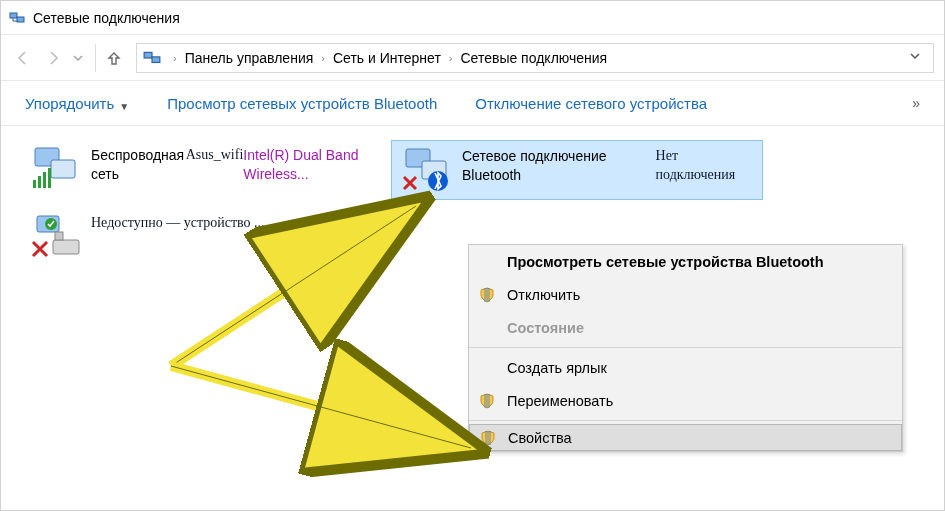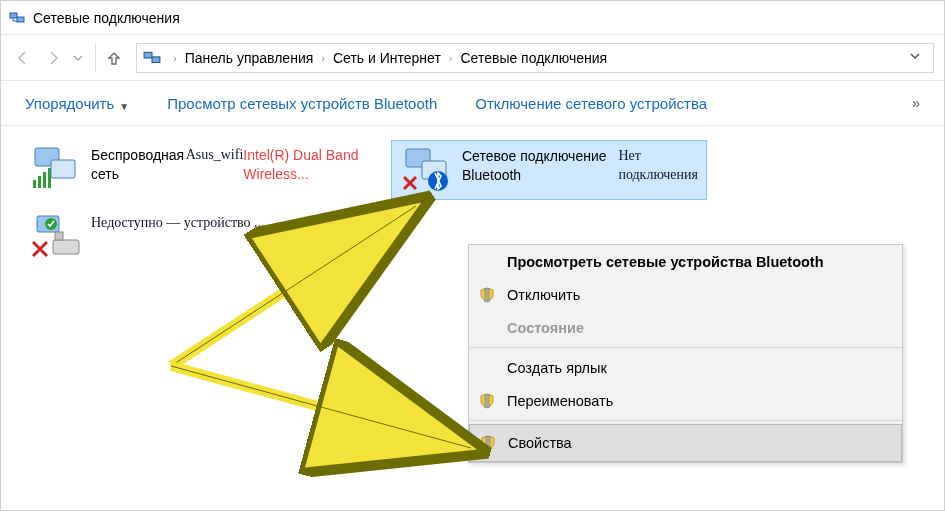--- a/index.html
+++ b/index.html
@@ -31,28 +31,28 @@
 
 
 .content { position: relative; padding: 10px 20px; }
 .row { display: flex; }
 .conn { width: 370px; display: flex; padding: 6px 8px; margin: 4px 0; position: relative; }
 .conn.selected { background: #cde8ff; border: 1px solid #8cc3f0; }
 .conn .cicon { width: 52px; height: 46px; margin-right: 10px; flex-shrink: 0; position: relative; }
 .conn .ctext { display: flex; flex-direction: row; font-size: 14px; line-height: 1.35; }
 .conn .cname { color: #000; }
 .conn .cstat { color: #0f172a; font-family: Liberation Serif, serif; }
-.conn .cdev  { color: #ef4444; }
+.conn .cdev  { color: #a21caf; }
 
 
 .ctxmenu { position: absolute; left: 467px; top: 243px; width: 435px; background: #f2f2f2; border: 1px solid #c8c8c8; box-shadow: 2px 2px 4px rgba(0,0,0,.15); font-size: 14.5px; }
 .ctxmenu .mrow { height: 33px; display: flex; align-items: center; padding: 0 10px 0 38px; position: relative; color: #000; }
 .ctxmenu .mrow.bold { font-weight: 700; }
 .ctxmenu .mrow.disabled { color: #9a9a9a; font-weight: bold; }
-.ctxmenu .mrow.hover { background: #dedede; border: 1px solid #b8b8b8; height: 38px; }
+.ctxmenu .mrow.hover { background: #dedede; border: 1px solid #b8b8b8; height: 27px; }
 .ctxmenu .msep { height: 1px; background: #d6d6d6; margin: 3px 0; }
 .ctxmenu .shield { position: absolute; left: 10px; width: 16px; height: 16px; }
 
 
 .arrows { position: absolute; left: 0; top: 0; pointer-events: none; }
 
 
 .svg-block { display: block; }
 </style>
 </head>
@@ -143,21 +143,21 @@
             </g>
         </svg>
       </span>
       <div class="ctext">
         <span class="cname">Беспроводная сеть</span>
         <span class="cstat">Asus_wifi</span>
         <span class="cdev">Intel(R) Dual Band Wireless...</span>
       </div>
     </div>
 
-    <div class="conn selected" style="width:316px;justify-content:center;">
+    <div class="conn selected" style="width:372px;justify-content:center;">
       <span class="cicon">
         <svg viewBox="0 0 52 46" class="svg-block">
           <rect x="6" y="2" width="24" height="18" rx="2" fill="#9cc6ef" stroke="#4a80b8"></rect>
           <rect x="22" y="14" width="24" height="18" rx="2" fill="#d4e7f8" stroke="#4a80b8"></rect>
           <circle cx="38" cy="34" r="10" fill="#0a5bd3"></circle>
           <path d="M35 26 L41 39 L38 42 L38 26 L41 29 L35 42" stroke="#fff" stroke-width="1.6" fill="none"></path>
           <path d="M4 30 L16 42 M16 30 L4 42" stroke="#d02424" stroke-width="3"></path>
         </svg>
       </span>
       <div class="ctext">

